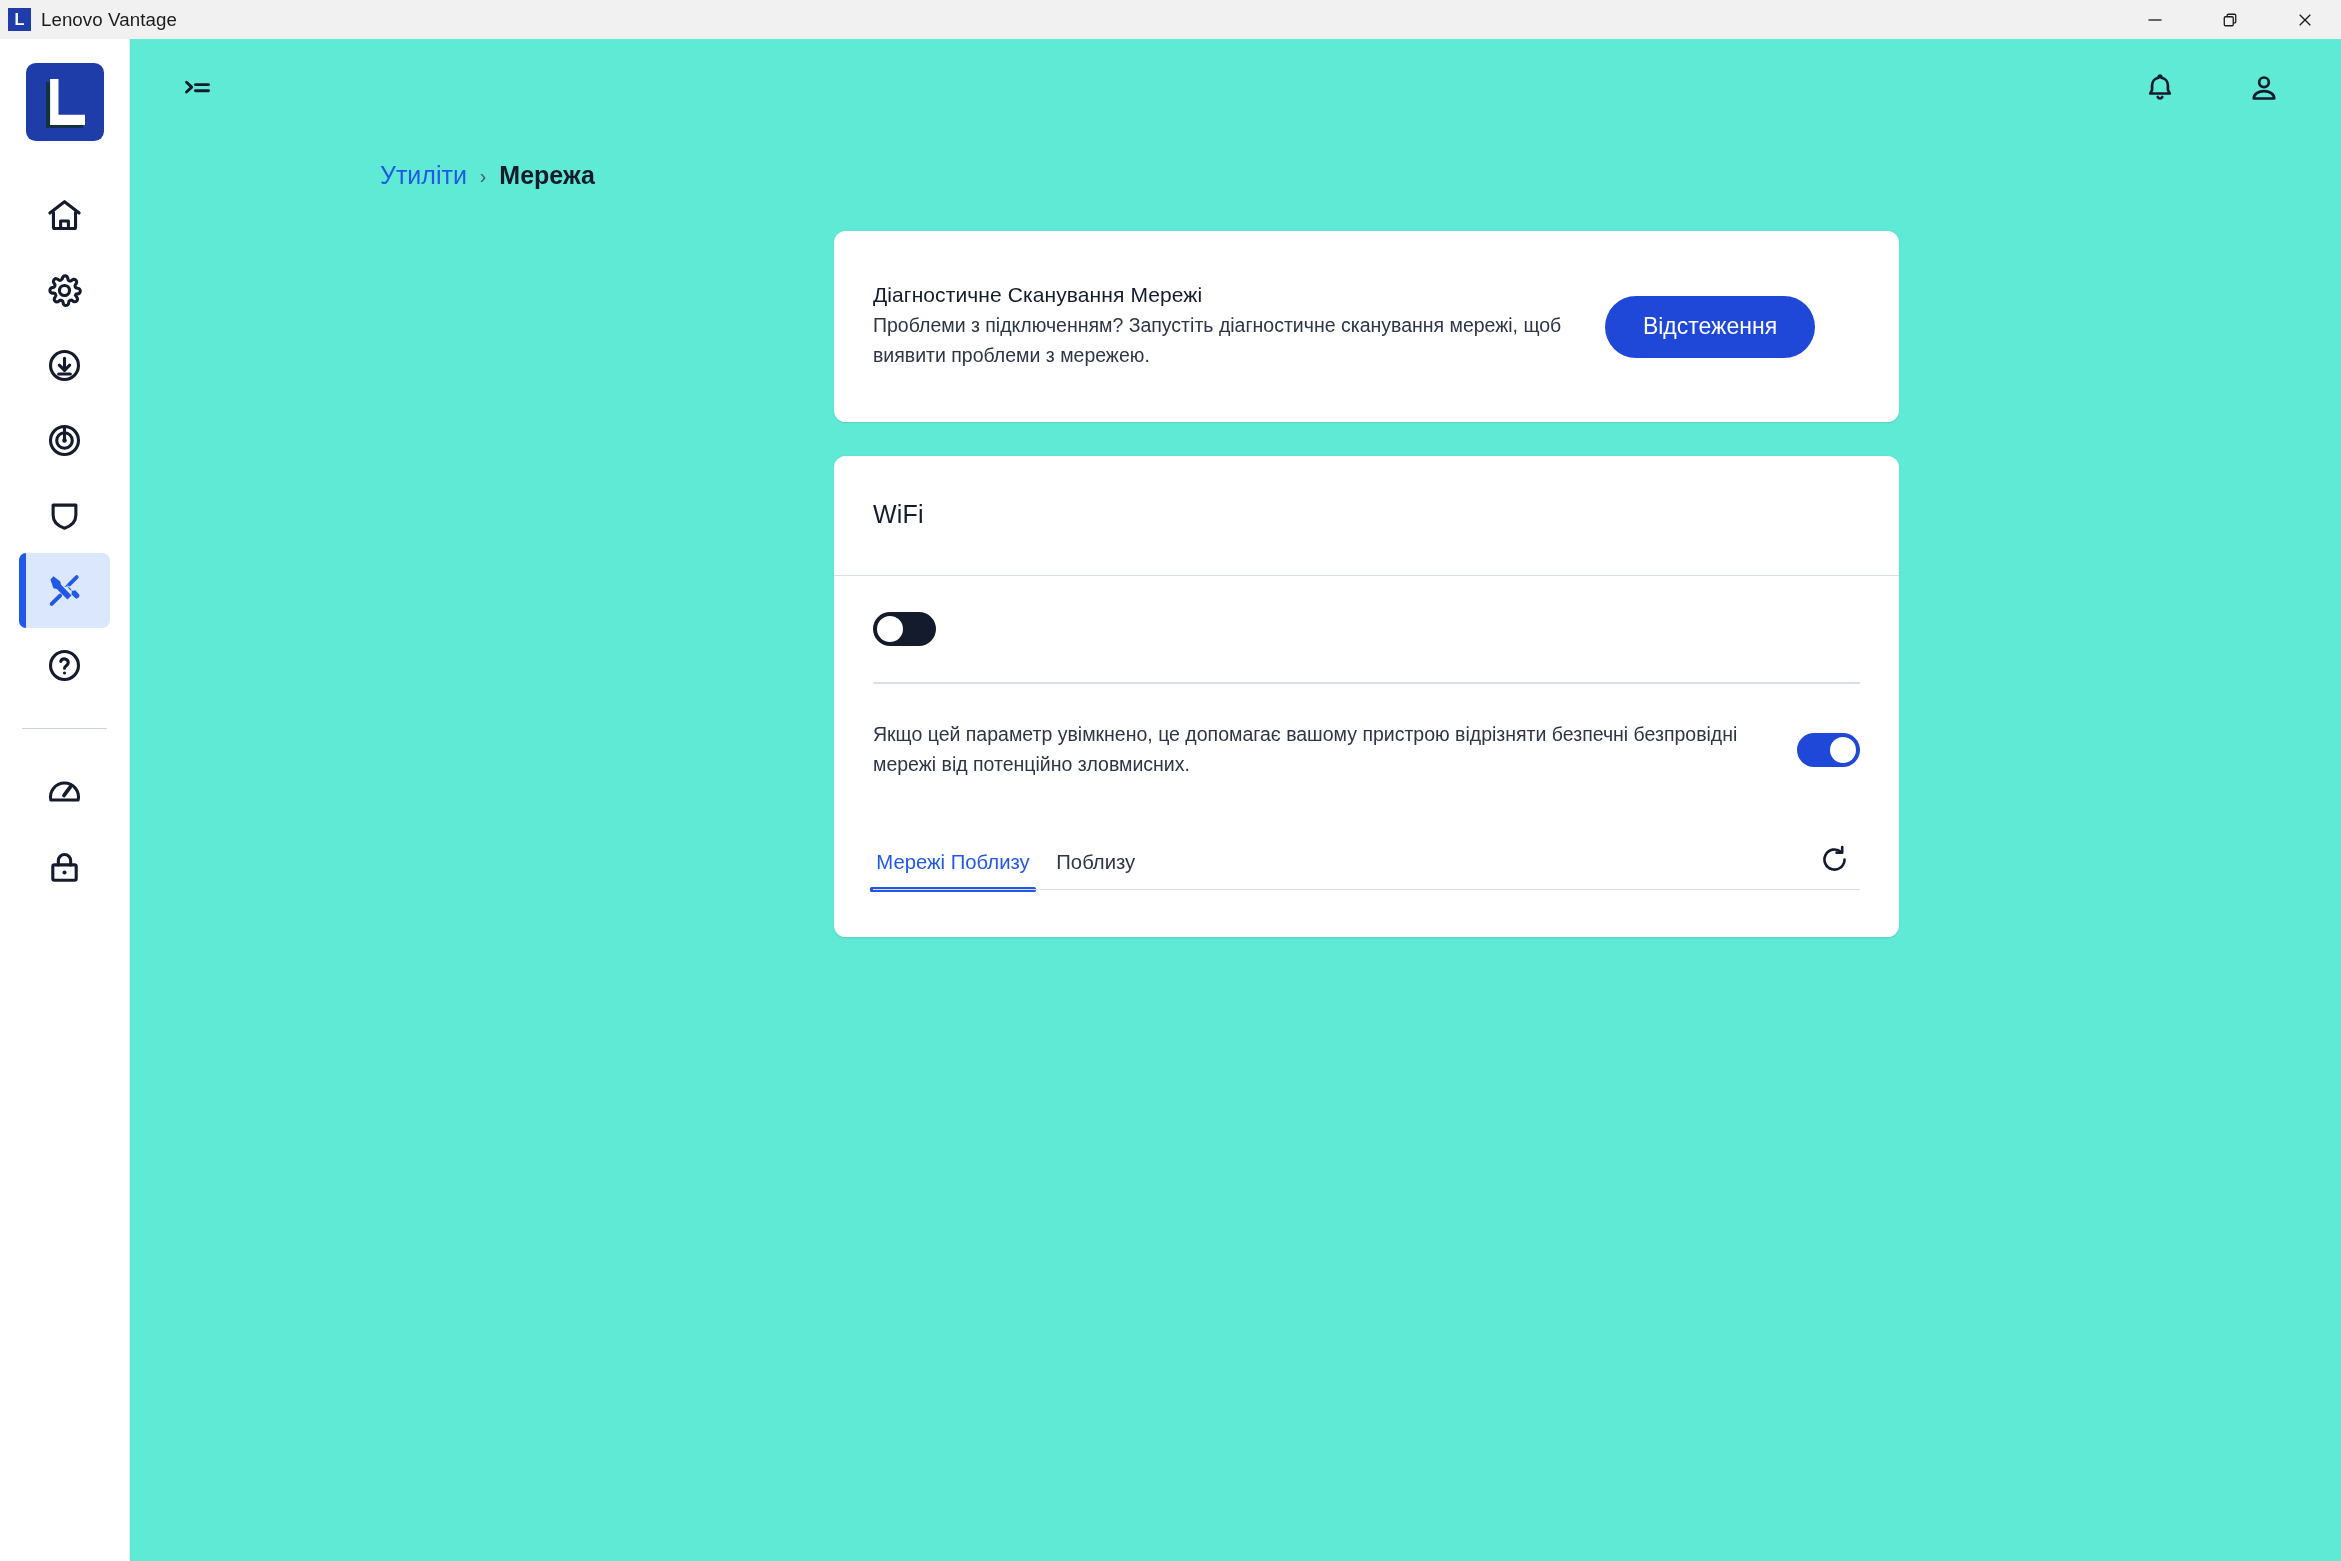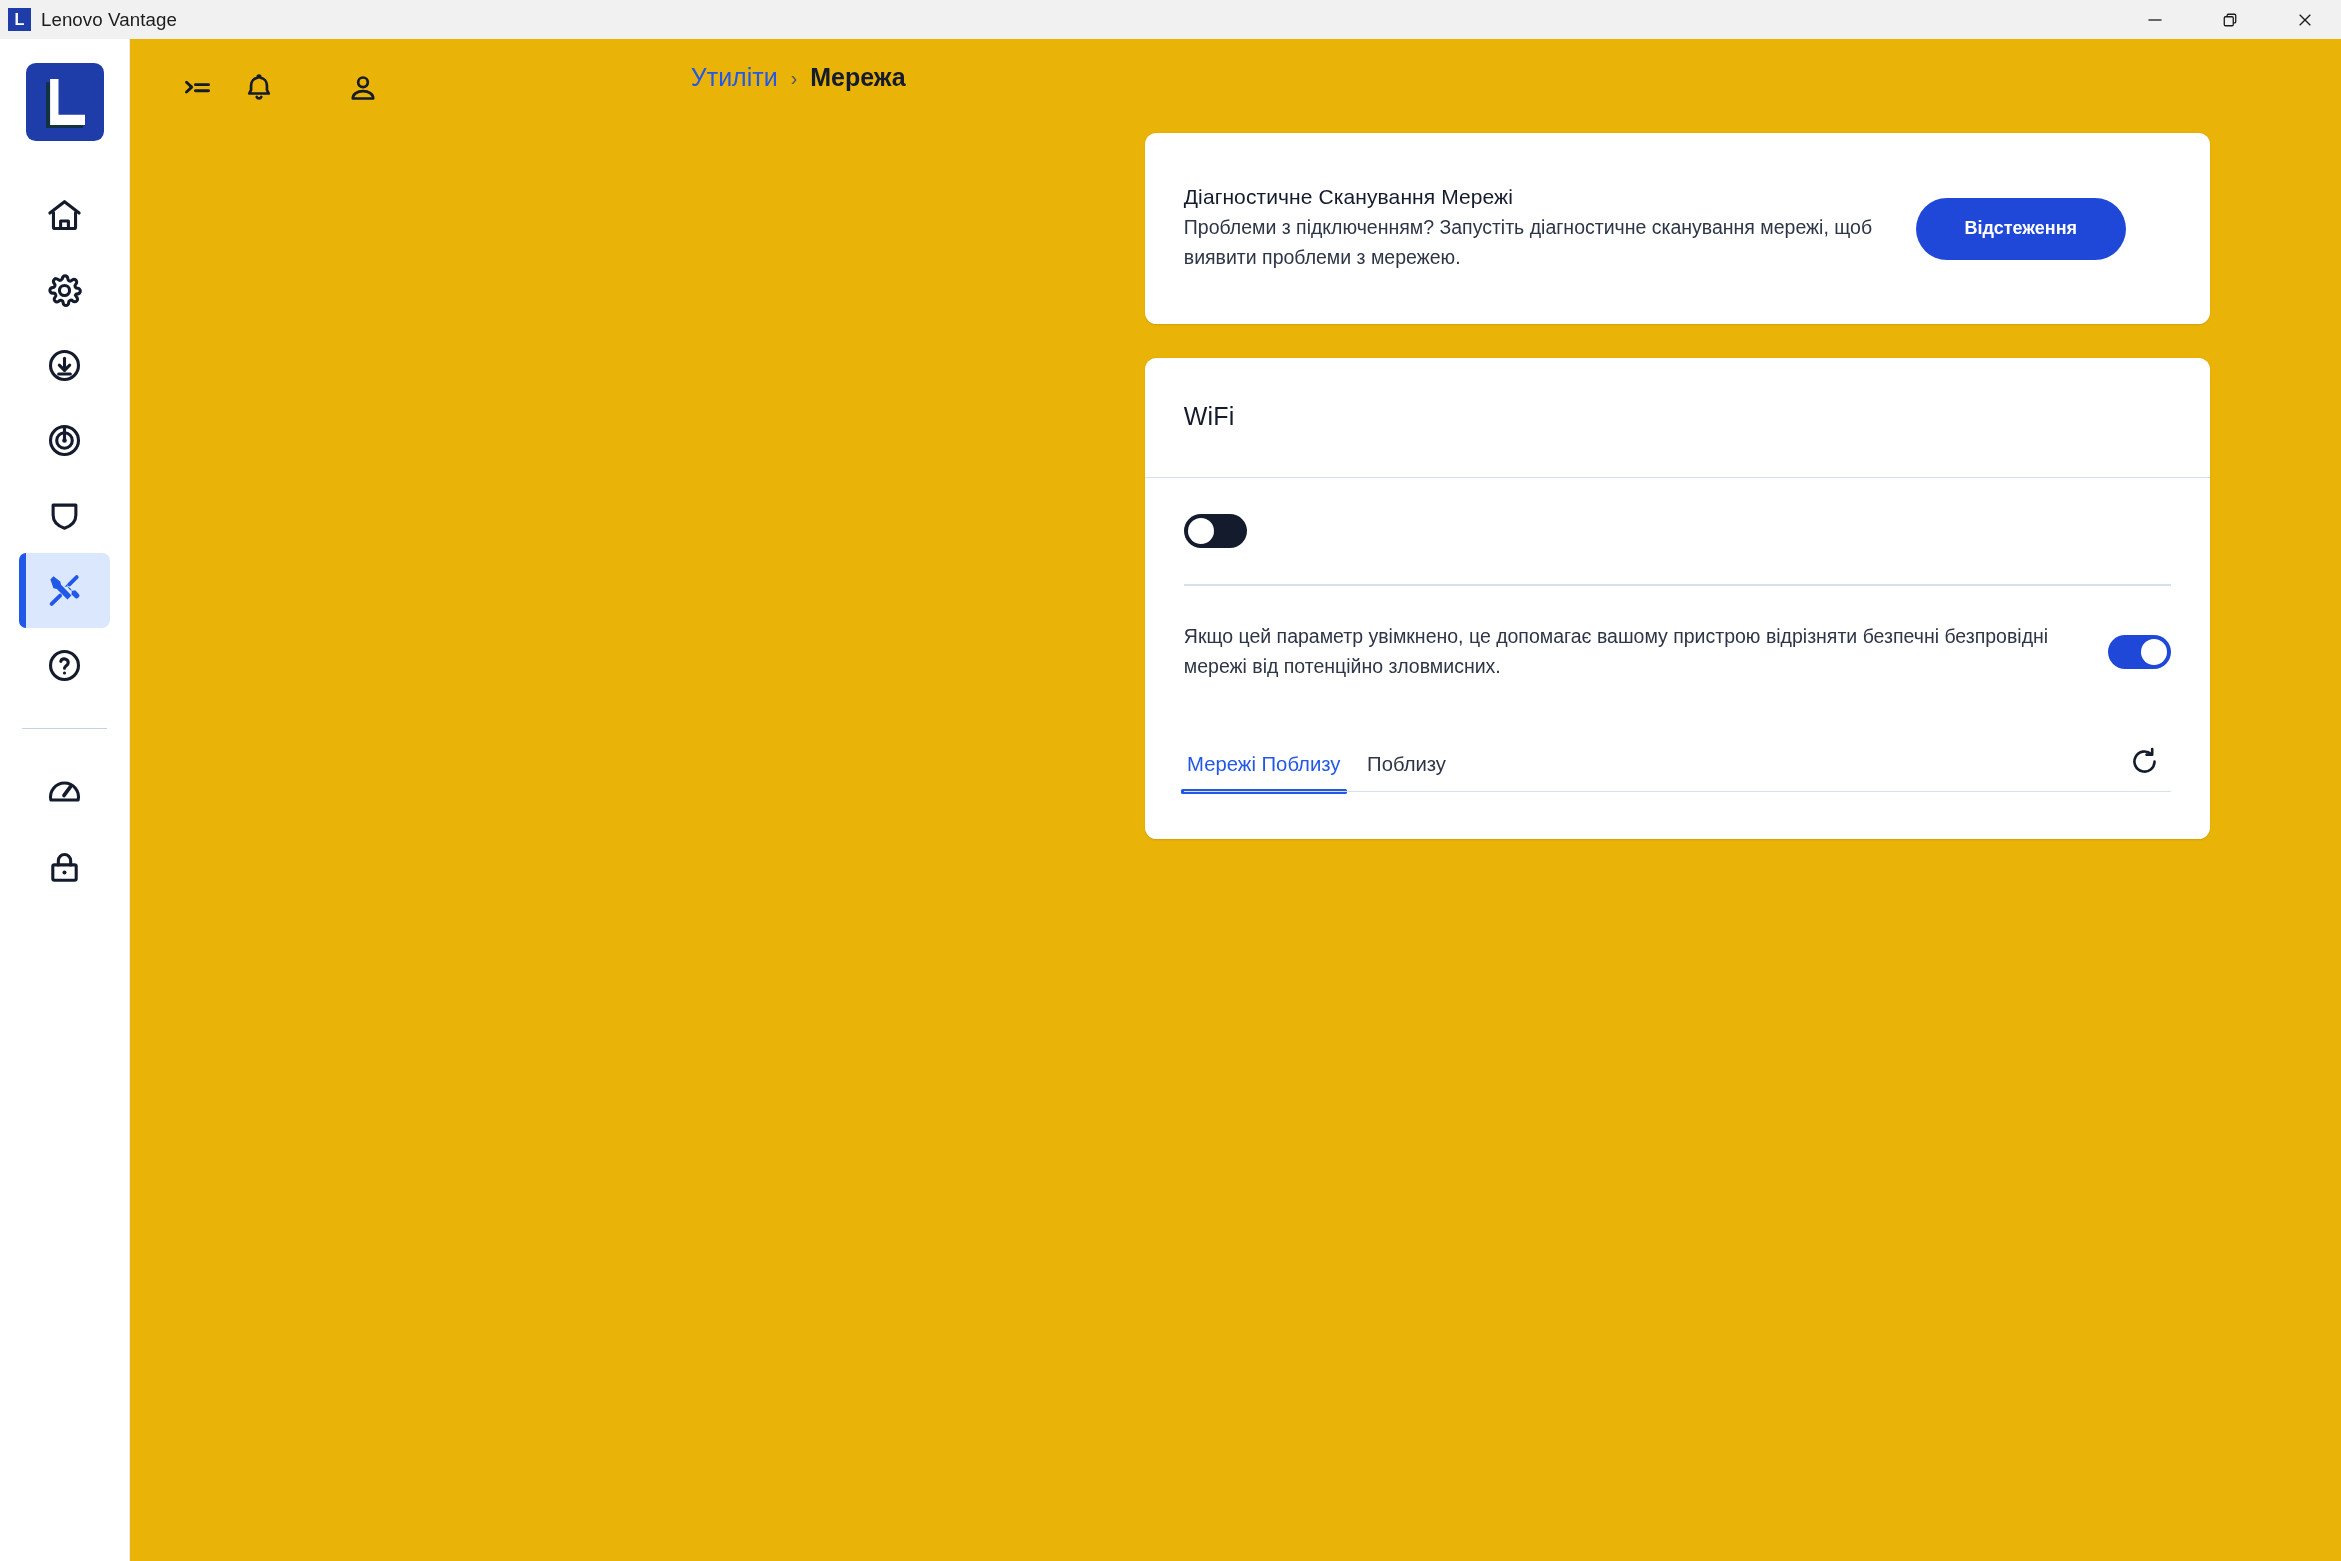--- a/index.html
+++ b/index.html
@@ -166,22 +166,22 @@
     height: 1.6px;
     background: #c8d1e0;
     margin: 24.4px 0 26px 0;
     flex: 0 0 auto;
   }
 
   
   .main {
     flex: 1 1 auto;
     display: flex;
-    flex-direction: row;
-    background: #eab308;
+    flex-direction: column;
+    background: #5eead4;
     min-width: 0;
     justify-content: center;
   }
 
   .topbar {
     height: 98px;
     display: flex;
     align-items: center;
     padding: 0 37px 0 36px;
     flex: 0 0 auto;
@@ -263,22 +263,22 @@
     color: #2d3546;
     line-height: 1.52;
     font-weight: 400;
   }
   .btn-primary {
     flex: 0 0 auto;
     background: #1f48d8;
     color: #ffffff;
     border: none;
     border-radius: 812px;
-    font-size: 18px;
-    font-weight: 700;
+    font-size: 23px;
+    font-weight: 400;
     padding: 0 33px;
     height: 62px;
     min-width: 210px;
     cursor: pointer;
     font-family: "Liberation Sans", sans-serif;
   }
 
   
   .card-wifi { padding-bottom: 4.9px; }
   .wifi-head {

